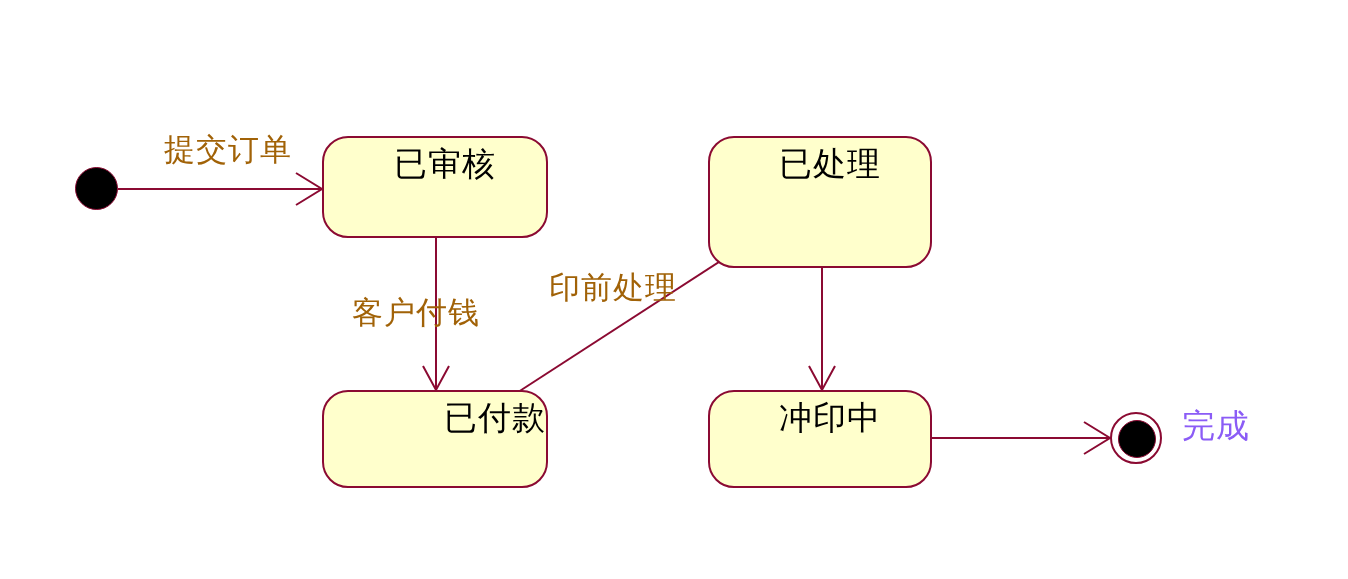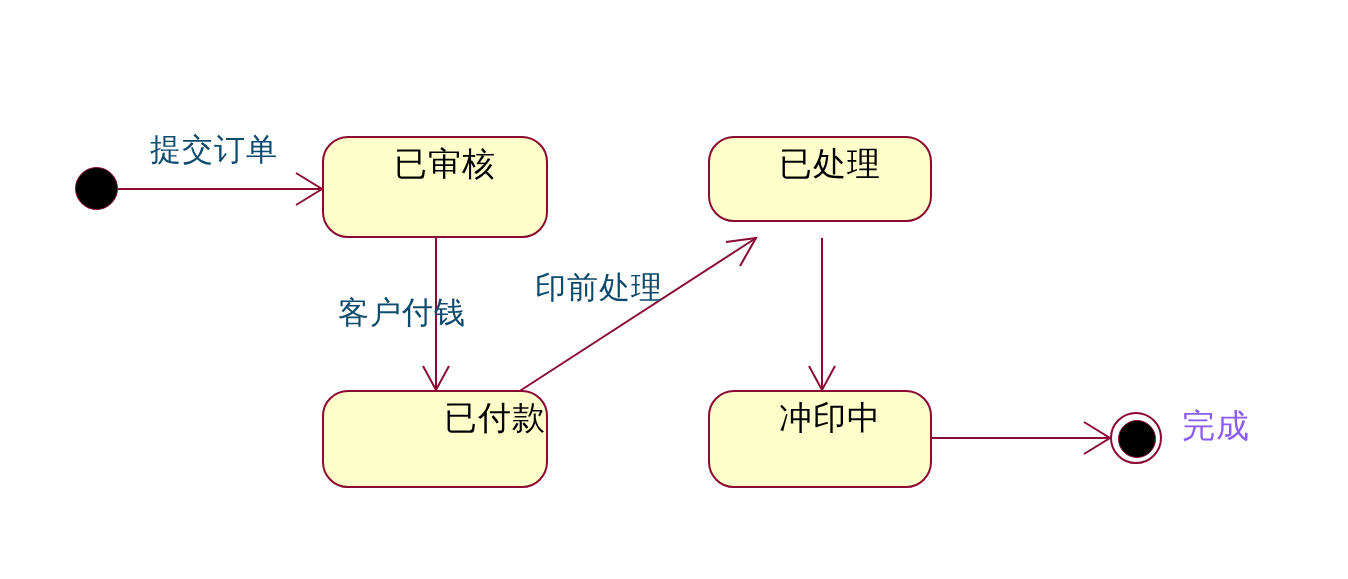--- a/index.html
+++ b/index.html
@@ -61,24 +61,25 @@
   }
   .final-node-inner {
     position: absolute;
     border-radius: 50%;
     background: #000000;
     border: 1px solid #8b0a32;
   }
   .edge-label {
     position: absolute;
     font-size: 31px;
-    color: #0c4a6e;
+    color: #a16207;
     white-space: nowrap;
     line-height: 1;
     letter-spacing: 1px;
+    margin-left: 14px;
   }
   .node-caption {
     position: absolute;
     font-size: 33px;
     color: #8b5cf6;
     white-space: nowrap;
     line-height: 1;
     letter-spacing: 1px;
   }
 </style>
@@ -114,21 +115,21 @@
       <polyline points="1084,422 1110,438 1084,454" fill="none" stroke="#8b0a32" stroke-width="2"></polyline>
     </g>
   </svg>
 
   <div class="pseudo-node initial-node" style="left:75px; top:167px; width:43px; height:43px;"></div>
 
   <div class="state-node" style="left:322px; top:136px; width:226px; height:102px;">
     <span class="state-label">已审核</span>
   </div>
 
-  <div class="state-node" style="left:708px; top:136px; width:224px; height:86px;">
+  <div class="state-node" style="left:708px; top:136px; width:224px; height:132px;">
     <span class="state-label">已处理</span>
   </div>
 
   <div class="state-node" style="left:322px; top:390px; width:226px; height:98px;justify-content:flex-end;">
     <span class="state-label">已付款</span>
   </div>
 
   <div class="state-node" style="left:708px; top:390px; width:224px; height:98px;">
     <span class="state-label">冲印中</span>
   </div>

